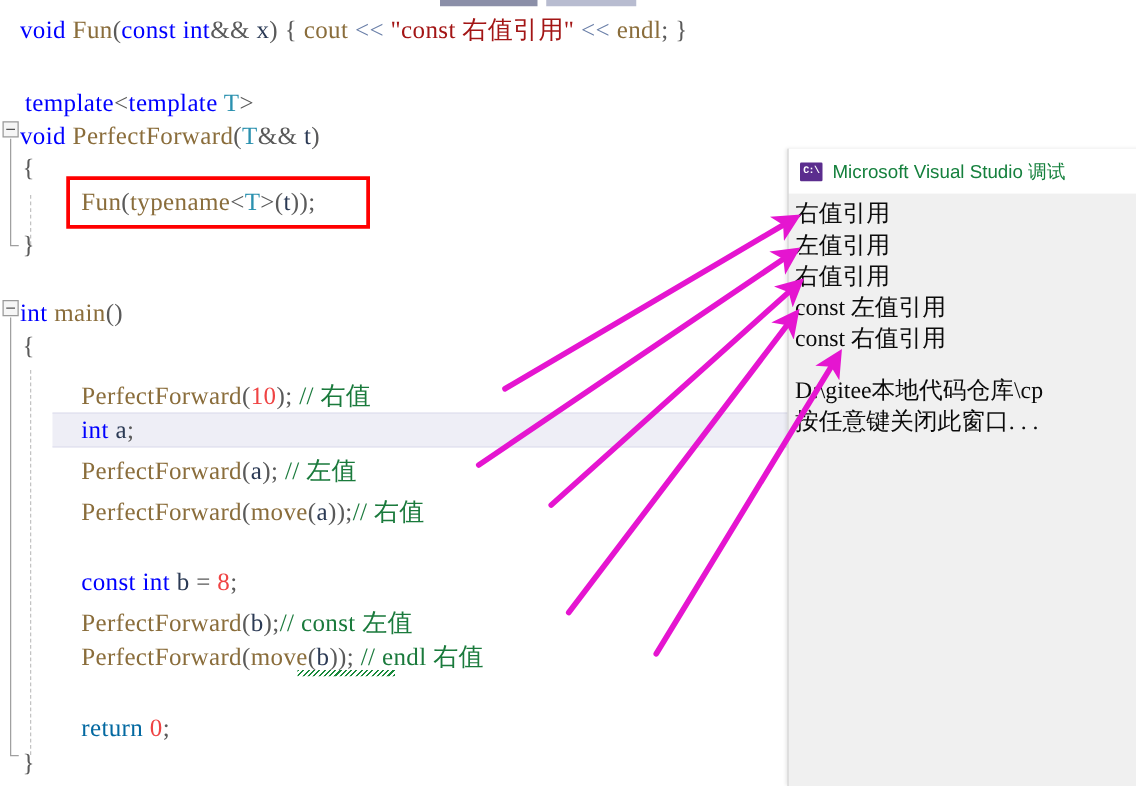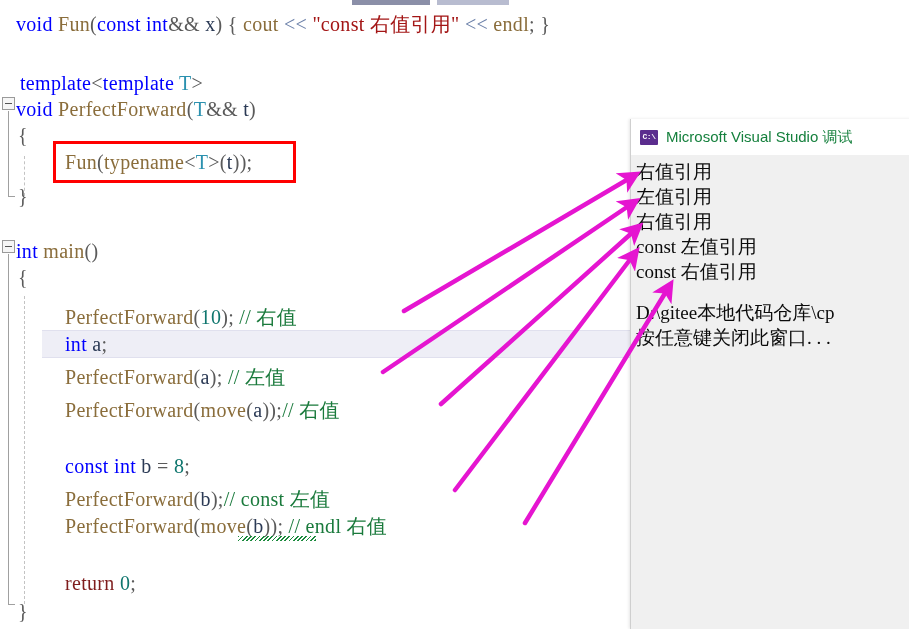--- a/index.html
+++ b/index.html
@@ -37,26 +37,26 @@
     white-space: pre;
     font-family: "Liberation Serif", "DejaVu Serif", serif;
     font-size: 20px;
     line-height: 26px;
     letter-spacing: 0.3px;
     color:#000000;
   }
 
   
   .kw    { color:#0000ff; }          
-  .kw2   { color:#7f1d1d; }          
+  .kw2   { color:#0369a1; }          
   .fn    { color:#8a6d3b; }          
   .type  { color:#2b91af; }          
   .str   { color:#a31515; }          
   .cmt   { color:#1a7a3c; }
-  .num   { color:#0f766e; }
+  .num   { color:#ef4444; }
   .id    { color:#2b3a55; }
   .punc  { color:#5a5a5a; }
   .opblue{ color:#6a7fa8; }
 
   
   .fold-box {
     position:absolute; width:13px; height:13px;
     border:1px solid #9a9a9a; background:#f6f6f6;
   }
   .fold-box::before {

